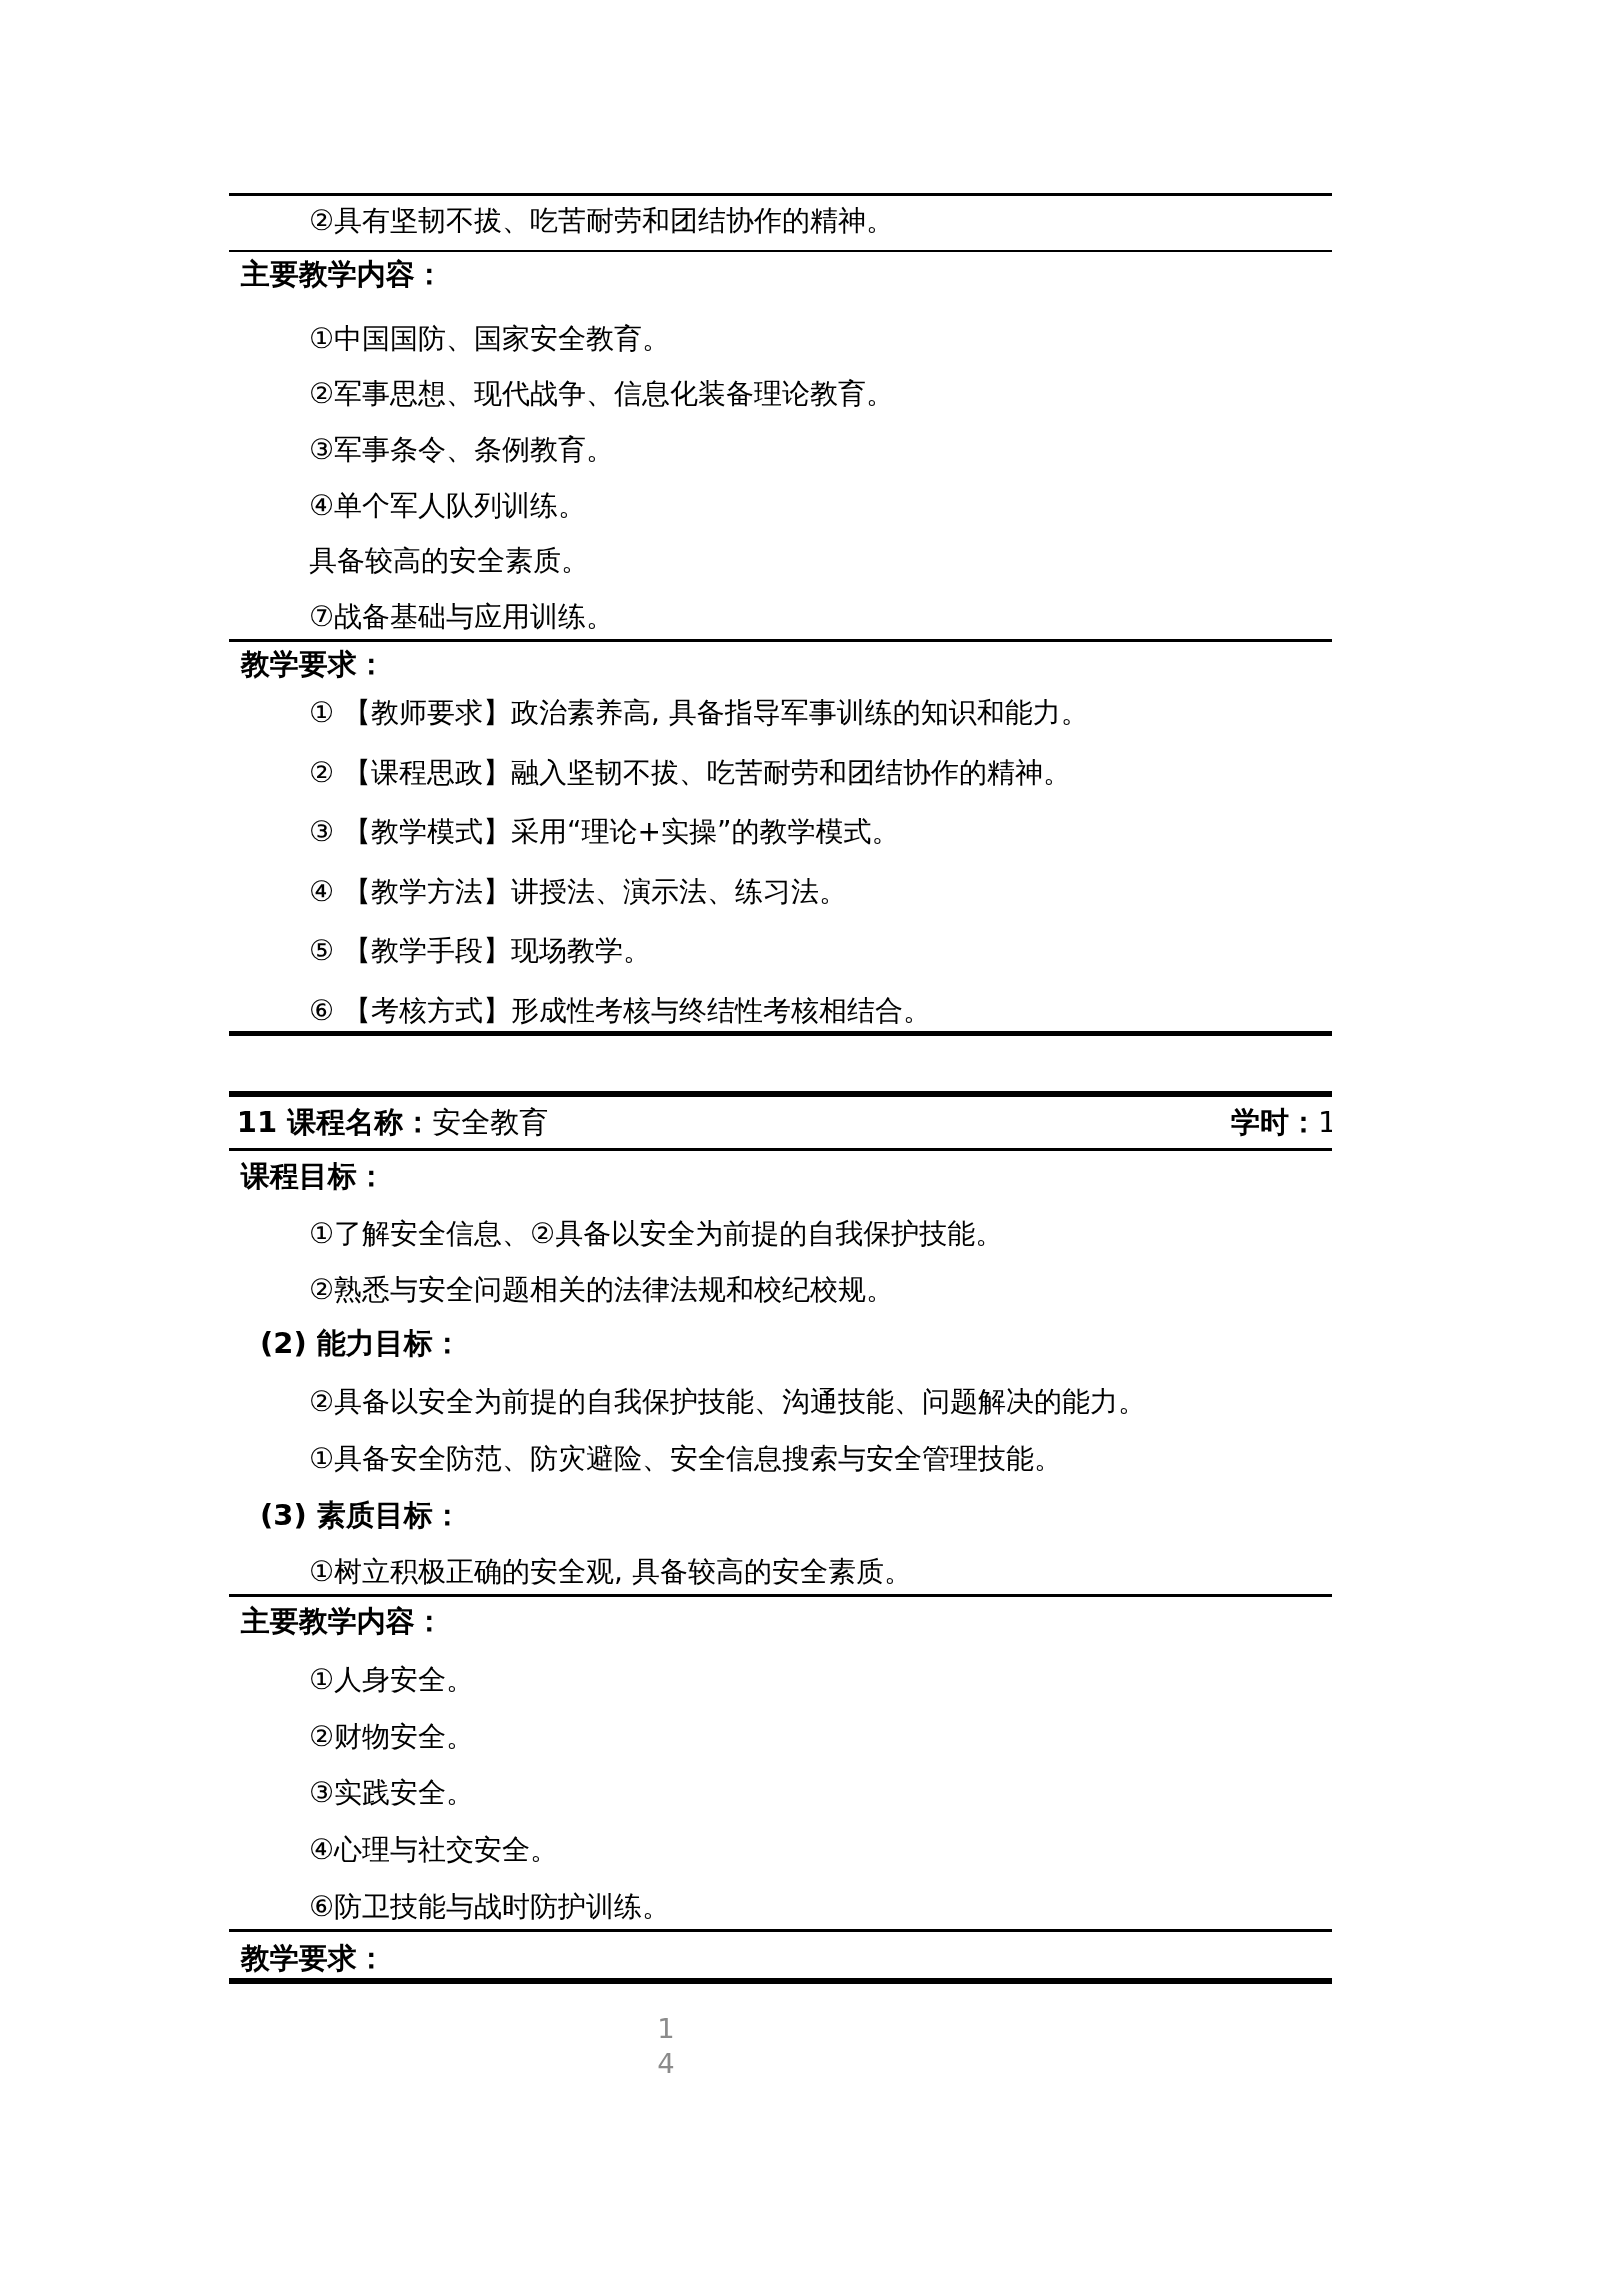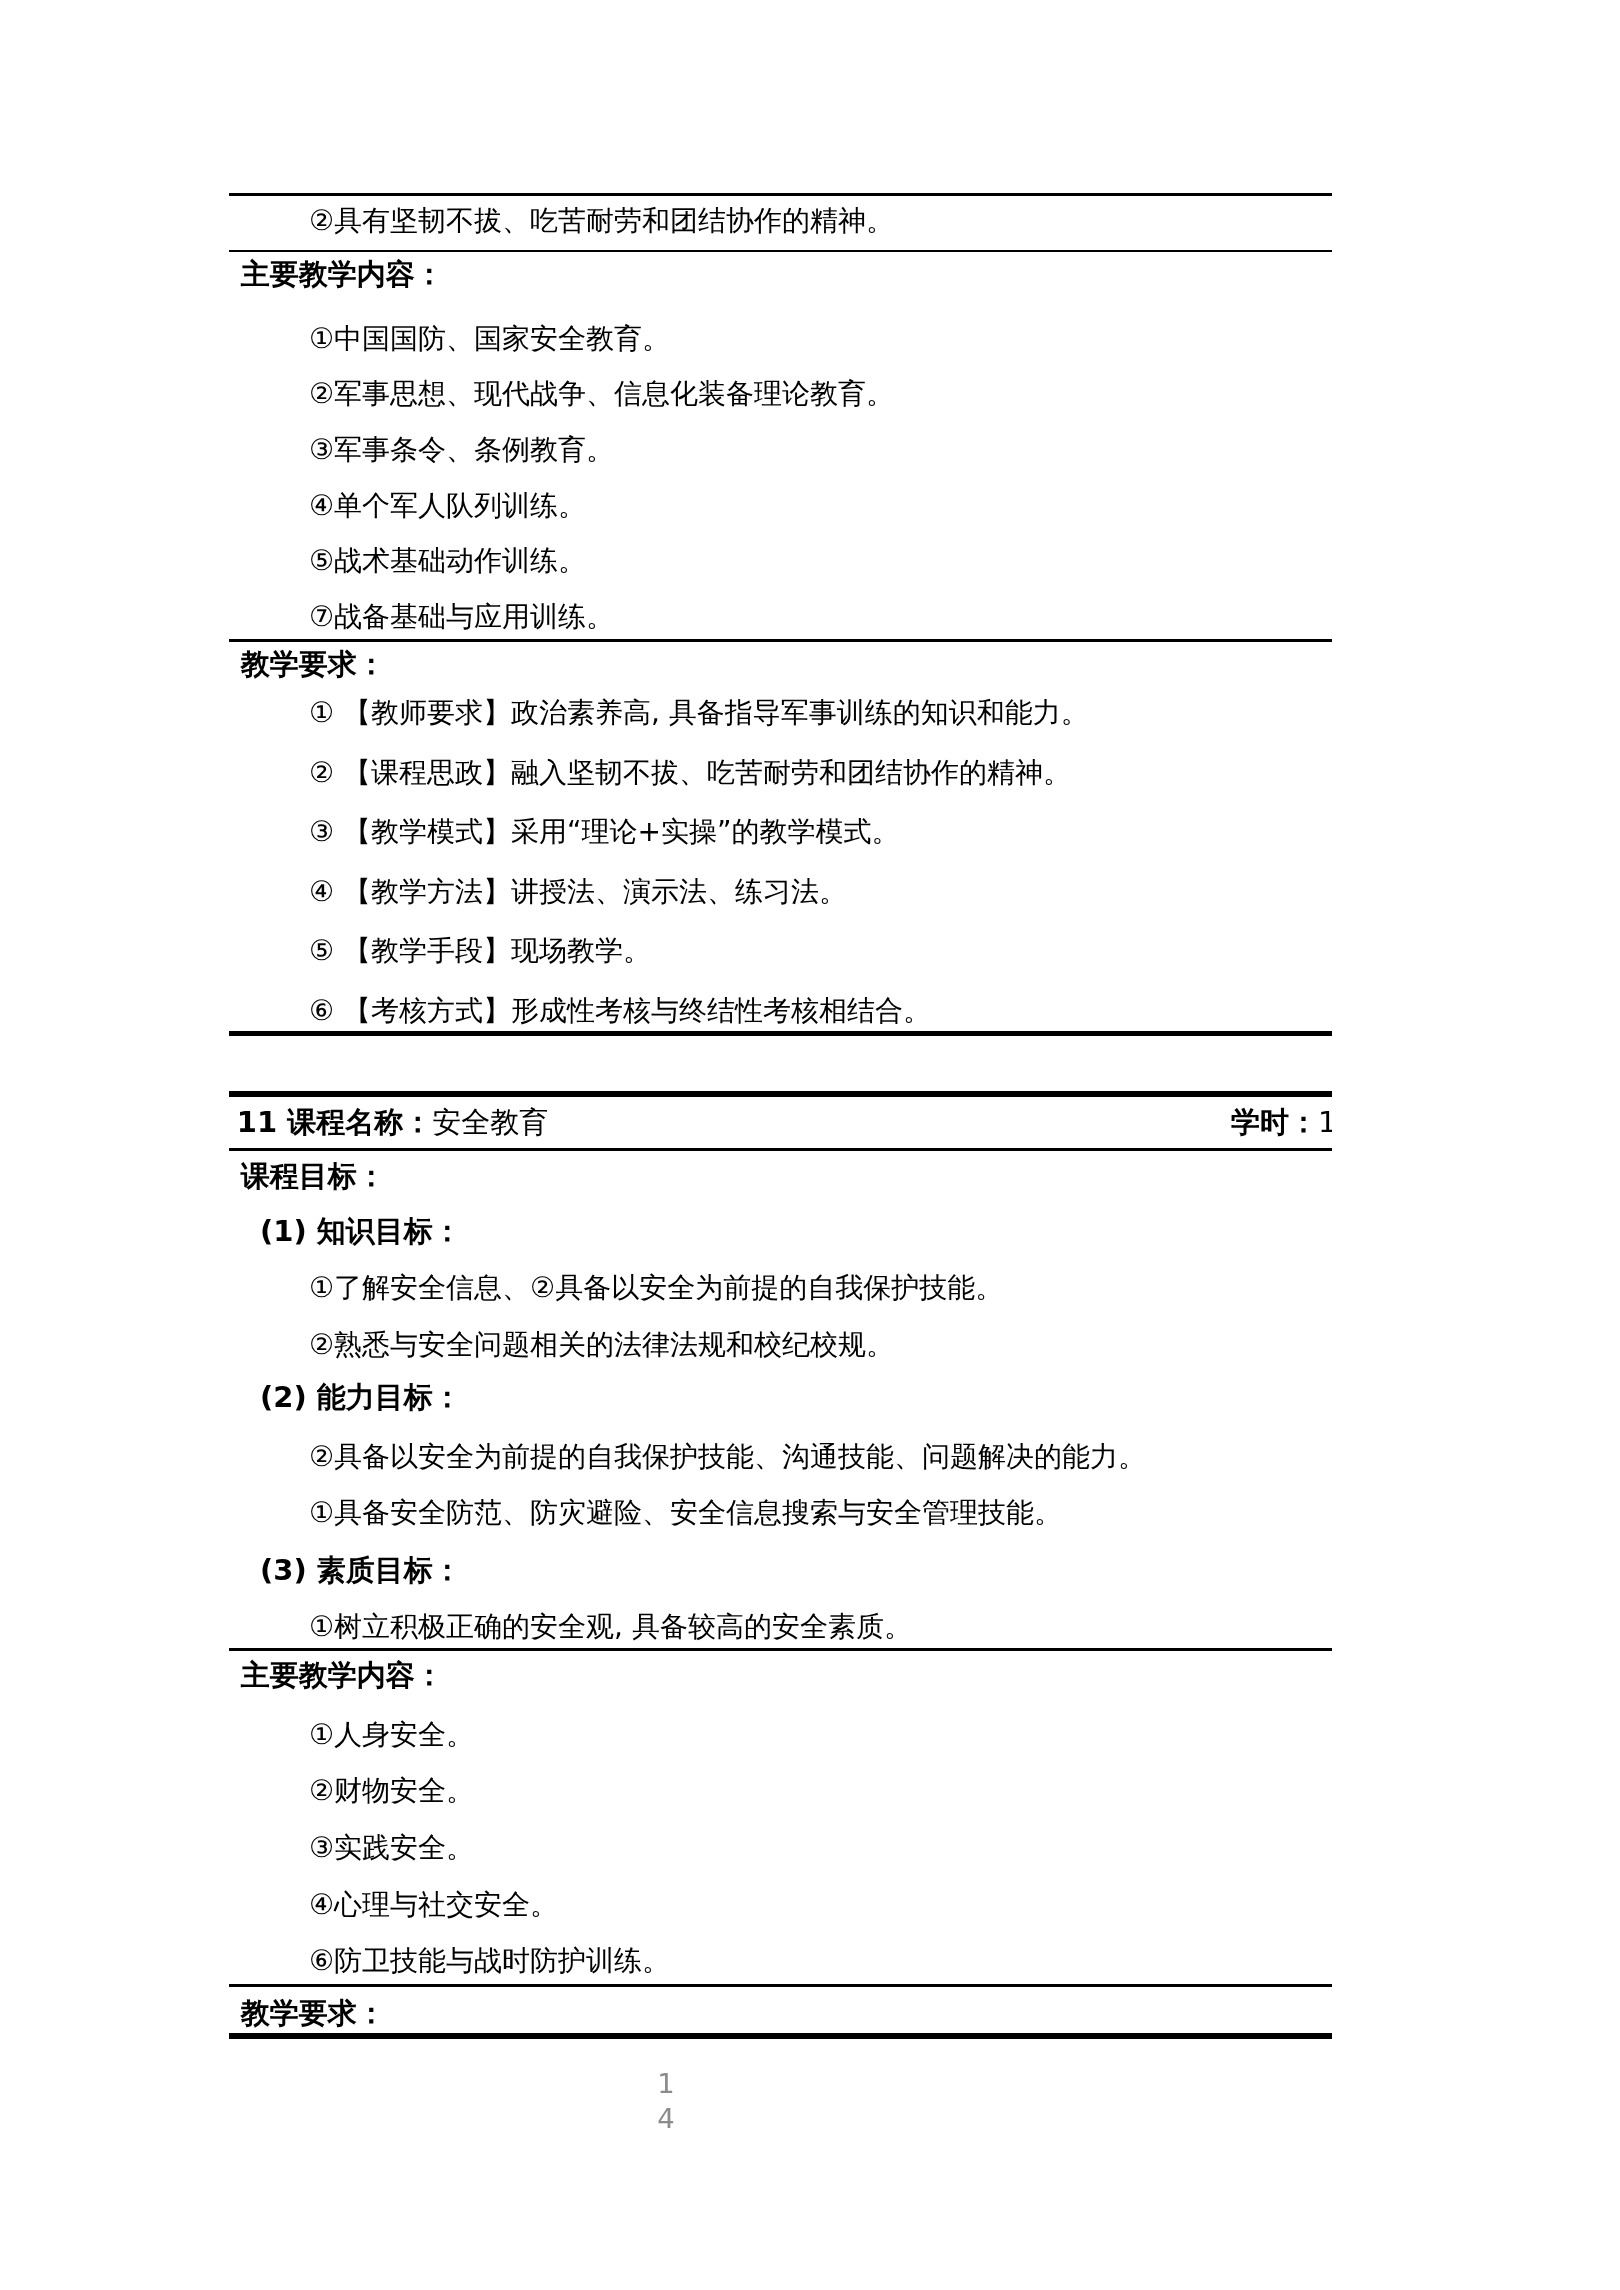--- a/index.html
+++ b/index.html
@@ -65,21 +65,21 @@
 
     <div class="rule" style="margin-top:193px"></div>
     <div class="para" style="margin-top:6.9px">②具有坚韧不拔、吃苦耐劳和团结协作的精神。</div>
     <div class="rule" style="margin-top:11.8px"></div>
 
     <div class="hdr" style="margin-top:3.9px">主要教学内容：</div>
     <div class="para" style="margin-top:27.4px">①中国国防、国家安全教育。</div>
     <div class="para" style="margin-top:20.6px">②军事思想、现代战争、信息化装备理论教育。</div>
     <div class="para" style="margin-top:20.6px">③军事条令、条例教育。</div>
     <div class="para" style="margin-top:20.6px">④单个军人队列训练。</div>
-    <div class="para" style="margin-top:20.6px">⑤战术基础动作训练。</div>
+    <div class="para" style="margin-top:20.6px">具备较高的安全素质。</div>
     <div class="para" style="margin-top:20.6px">⑦战备基础与应用训练。</div>
 
     <div class="rule" style="margin-top:4.9px"></div>
     <div class="hdr" style="margin-top:4.9px">教学要求：</div>
     <div class="para" style="margin-top:11.8px">① 【教师要求】政治素养高, 具备指导军事训练的知识和能力。</div>
     <div class="para" style="margin-top:24.5px">② 【课程思政】融入坚韧不拔、吃苦耐劳和团结协作的精神。</div>
     <div class="para" style="margin-top:24.5px">③ 【教学模式】采用“理论+实操”的教学模式。</div>
     <div class="para" style="margin-top:24.5px">④ 【教学方法】讲授法、演示法、练习法。</div>
     <div class="para" style="margin-top:24.5px">⑤ 【教学手段】现场教学。</div>
     <div class="para" style="margin-top:24.5px">⑥ 【考核方式】形成性考核与终结性考核相结合。</div>
@@ -91,21 +91,20 @@
       <span class="b">11 课程名称：</span>
       <span>安全教育</span>
       <span class="hours">
         <span class="b">学时：</span><span>10</span>
       </span>
     </div>
 
     <div class="rule" style="margin-top:5.9px"></div>
     <div class="hdr" style="margin-top:6.9px">课程目标：</div>
 
-    <div class="sub" style="margin-top:17.6px">(1) 知识目标：</div>
     <div class="para" style="margin-top:20.6px">①了解安全信息、②具备以安全为前提的自我保护技能。</div>
     <div class="para" style="margin-top:21.6px">②熟悉与安全问题相关的法律法规和校纪校规。</div>
 
     <div class="sub" style="margin-top:17.6px">(2) 能力目标：</div>
     <div class="para" style="margin-top:22.5px">②具备以安全为前提的自我保护技能、沟通技能、问题解决的能力。</div>
     <div class="para" style="margin-top:21.6px">①具备安全防范、防灾避险、安全信息搜索与安全管理技能。</div>
 
     <div class="sub" style="margin-top:21.6px">(3) 素质目标：</div>
     <div class="para" style="margin-top:19.6px">①树立积极正确的安全观, 具备较高的安全素质。</div>
 

